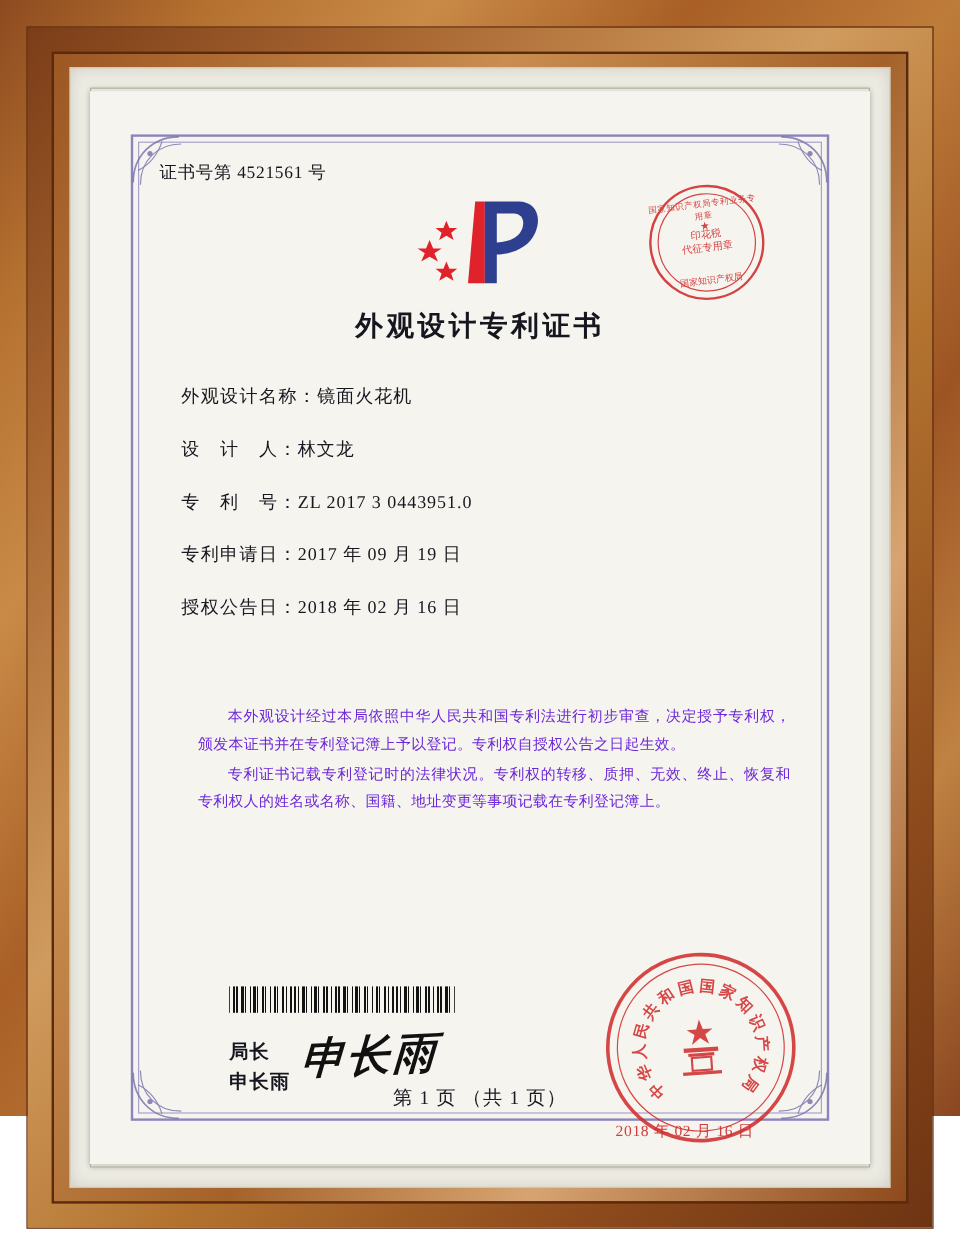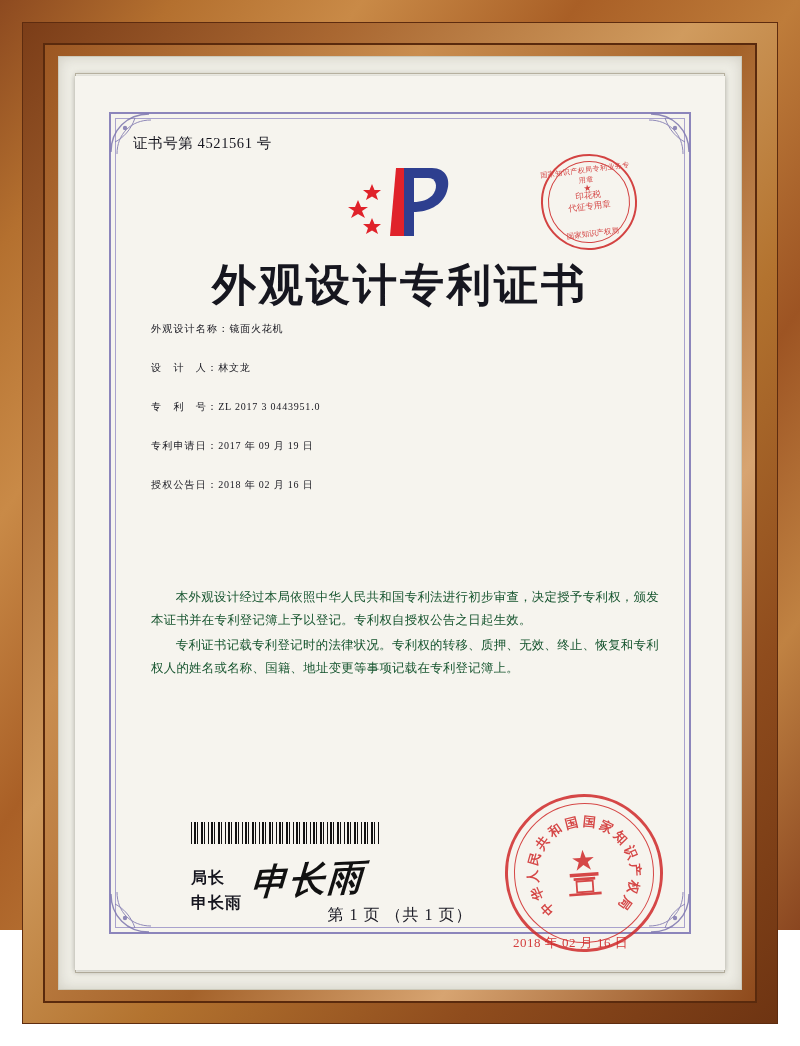--- a/index.html
+++ b/index.html
@@ -120,50 +120,50 @@
     left: 50%;
     transform: translateX(-50%);
     top: 0;
   }
 
   .title {
     position: absolute;
     left: 0; right: 0;
     top: 122px;
     text-align: center;
-    font-size: 44px;
+    font-size: 23px;
     font-weight: bold;
     letter-spacing: 3px;
     color: #16161f;
     font-family: "DejaVu Serif", "Liberation Serif", serif;
   }
 
   .fields {
     position: absolute;
     left: 18px; right: 0;
     top: 190px;
   }
   .field {
-    font-size: 10px;
+    font-size: 15px;
     line-height: 1;
     margin-bottom: 29px;
     color: #17171f;
     letter-spacing: .5px;
     white-space: nowrap;
   }
   .field .lbl { letter-spacing: 1.2px; }
   .field .val { letter-spacing: .8px; }
 
   .para-block {
     position: absolute;
-    left: 18px; right: 8px;
+    left: 32px; right: 8px;
     top: 452px;
     font-size: 12.4px;
     line-height: 1.85;
-    color: #14532d;
+    color: #6d28d9;
     text-align: justify;
     letter-spacing: .3px;
   }
   .para { text-indent: 2em; margin: 0 0 2px 0; }
 
   
   .barcode {
     position: absolute;
     left: 58px;
     top: 688px;

